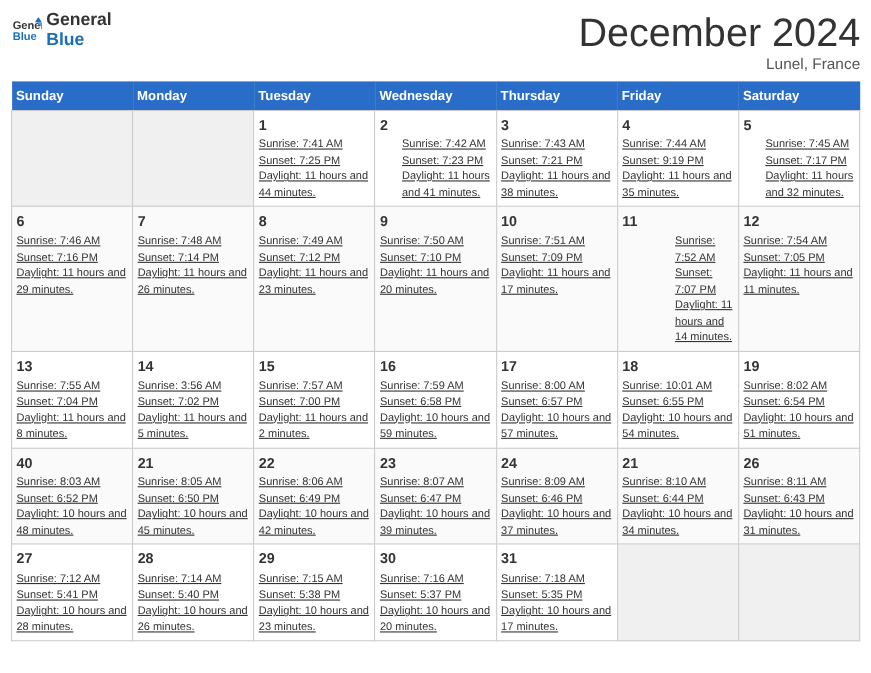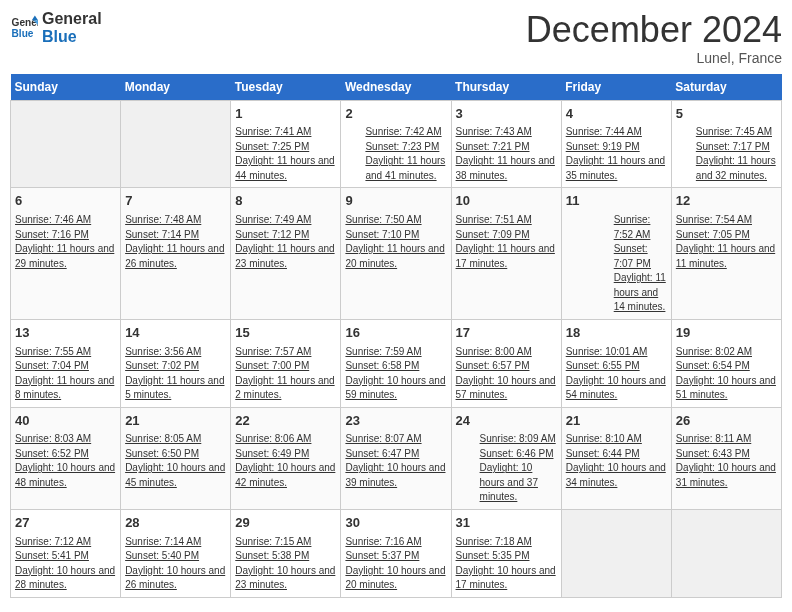--- a/index.html
+++ b/index.html
@@ -266,21 +266,21 @@
 Daylight: 10 hours and 42 minutes.</div>
           </td>
           <td>
             <span class="day-num">23</span>
             <div class="day-info" style="white-space: pre-line;">Sunrise: 8:07 AM
 Sunset: 6:47 PM
 Daylight: 10 hours and 39 minutes.</div>
           </td>
           <td>
             <span class="day-num">24</span>
-            <div class="day-info" style="white-space: pre-line; margin-left: 24px;">Sunrise: 8:09 AM
+            <div class="day-info" style="white-space: pre-line;">Sunrise: 8:09 AM
 Sunset: 6:46 PM
 Daylight: 10 hours and 37 minutes.</div>
           </td>
           <td>
             <span class="day-num">21</span>
             <div class="day-info" style="white-space: pre-line;">Sunrise: 8:10 AM
 Sunset: 6:44 PM
 Daylight: 10 hours and 34 minutes.</div>
           </td>
           <td>

